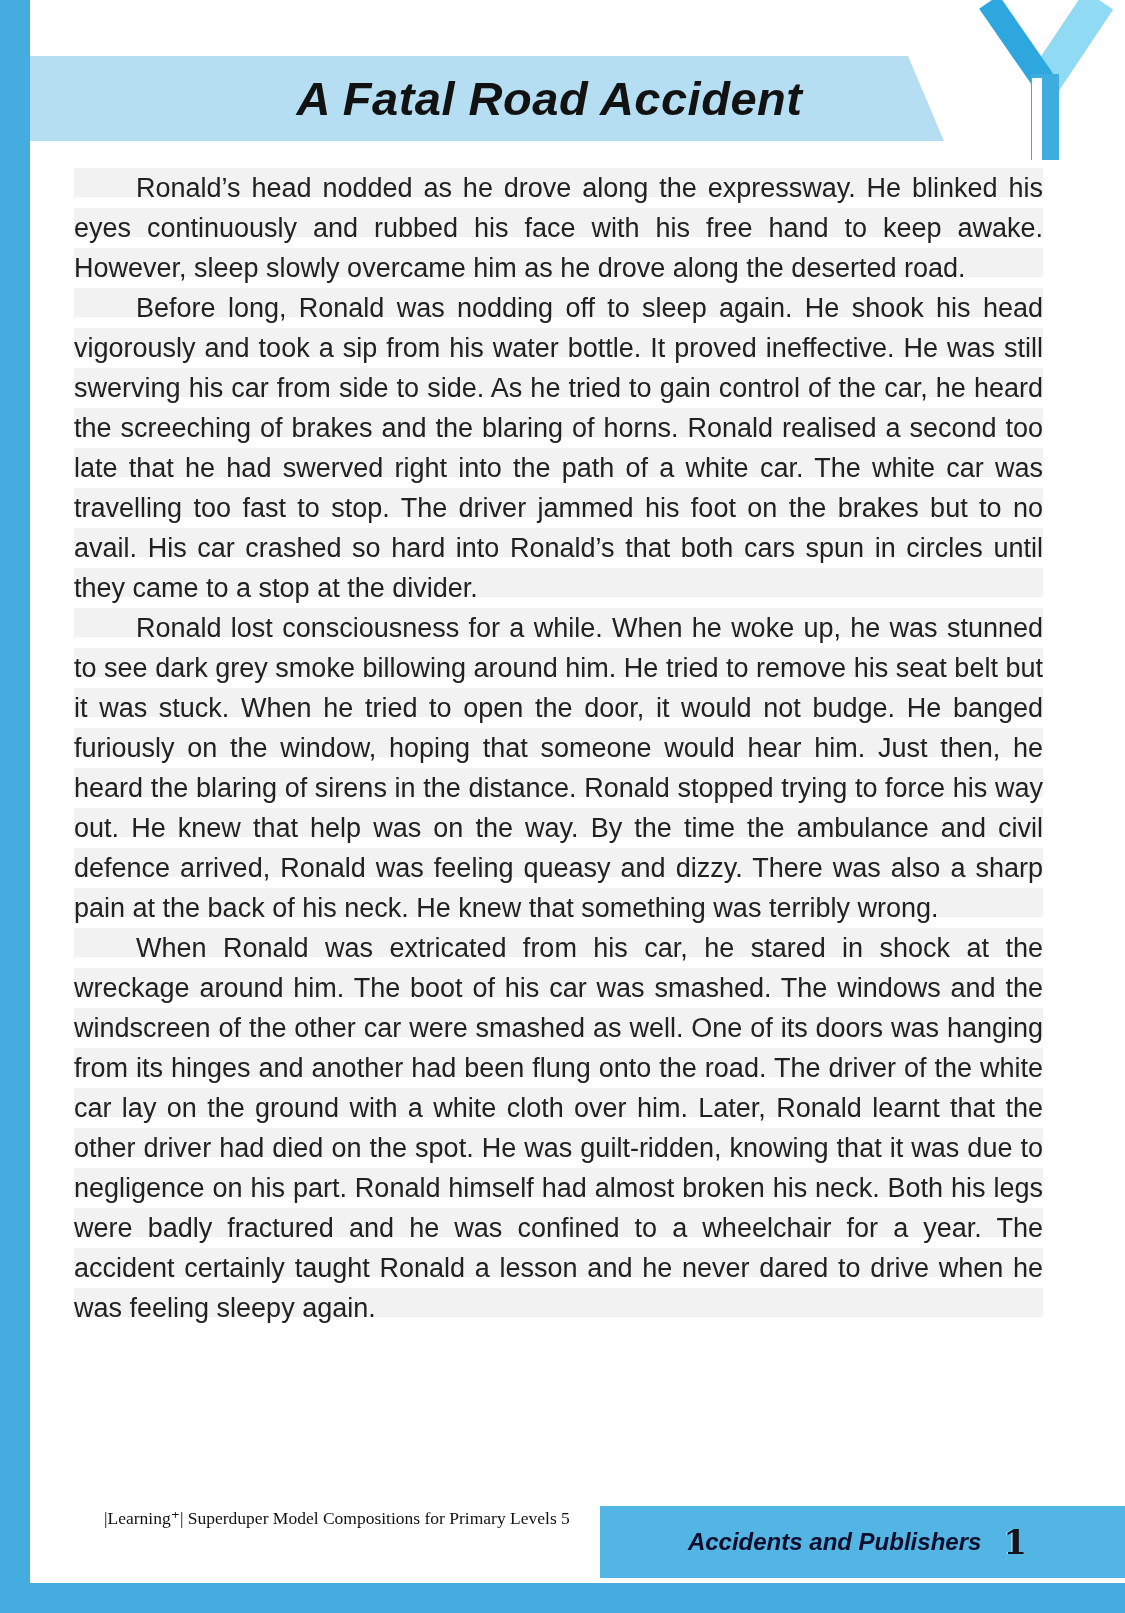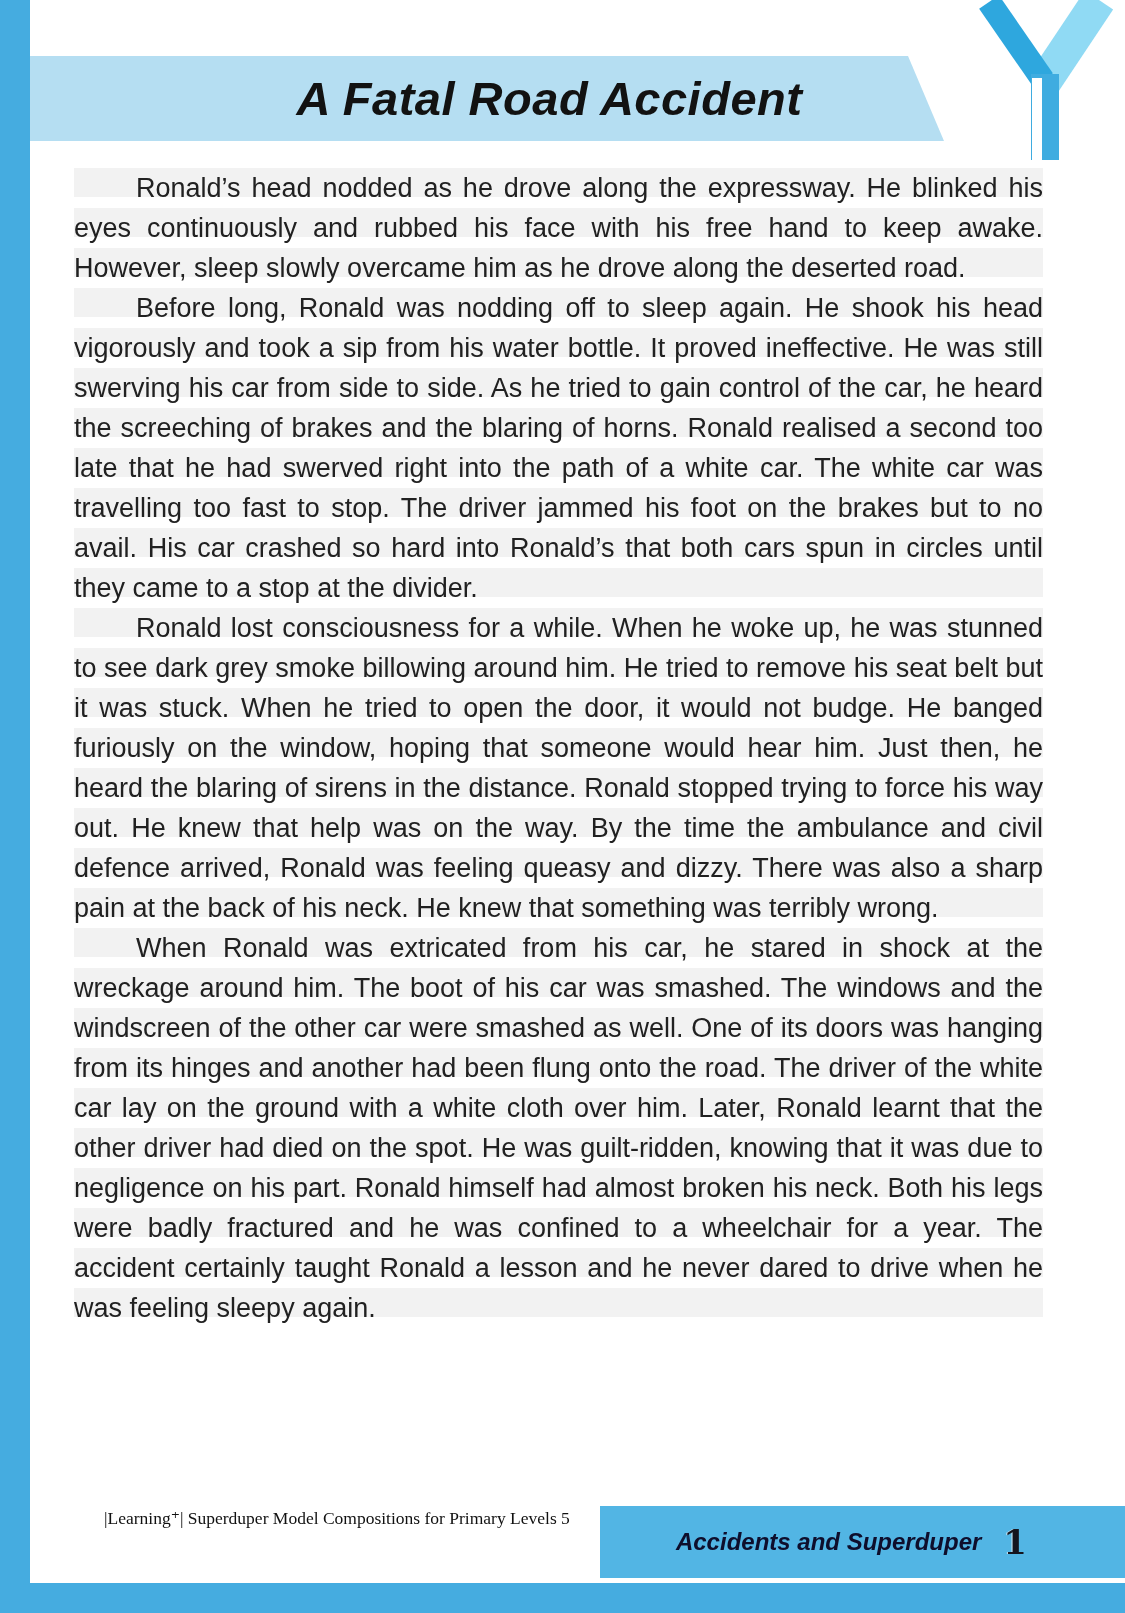--- a/index.html
+++ b/index.html
@@ -102,17 +102,17 @@
     <p>Before long, Ronald was nodding off to sleep again. He shook his head vigorously and took a sip from his water bottle. It proved ineffective. He was still swerving his car from side to side. As he tried to gain control of the car, he heard the screeching of brakes and the blaring of horns. Ronald realised a second too late that he had swerved right into the path of a white car. The white car was travelling too fast to stop. The driver jammed his foot on the brakes but to no avail. His car crashed so hard into Ronald’s that both cars spun in circles until they came to a stop at the divider.</p>
     <p>Ronald lost consciousness for a while. When he woke up, he was stunned to see dark grey smoke billowing around him. He tried to remove his seat belt but it was stuck. When he tried to open the door, it would not budge. He banged furiously on the window, hoping that someone would hear him. Just then, he heard the blaring of sirens in the distance. Ronald stopped trying to force his way out. He knew that help was on the way. By the time the ambulance and civil defence arrived, Ronald was feeling queasy and dizzy. There was also a sharp pain at the back of his neck. He knew that something was terribly wrong.</p>
     <p>When Ronald was extricated from his car, he stared in shock at the wreckage around him. The boot of his car was smashed. The windows and the windscreen of the other car were smashed as well. One of its doors was hanging from its hinges and another had been flung onto the road. The driver of the white car lay on the ground with a white cloth over him. Later, Ronald learnt that the other driver had died on the spot. He was guilt-ridden, knowing that it was due to negligence on his part. Ronald himself had almost broken his neck. Both his legs were badly fractured and he was confined to a wheelchair for a year. The accident certainly taught Ronald a lesson and he never dared to drive when he was feeling sleepy again.</p>
   </main>
 
   <div class="imprint">
     <div>|Learning⁺| Superduper Model Compositions for Primary Levels 5</div>
   </div>
 
   <div class="section-box">
-    <span class="section-label">Accidents and Superduper</span>
+    <span class="section-label">Accidents and Publishers</span>
     <span class="page-number">1</span>
   </div>
 
 </div>
 
 </body></html>

